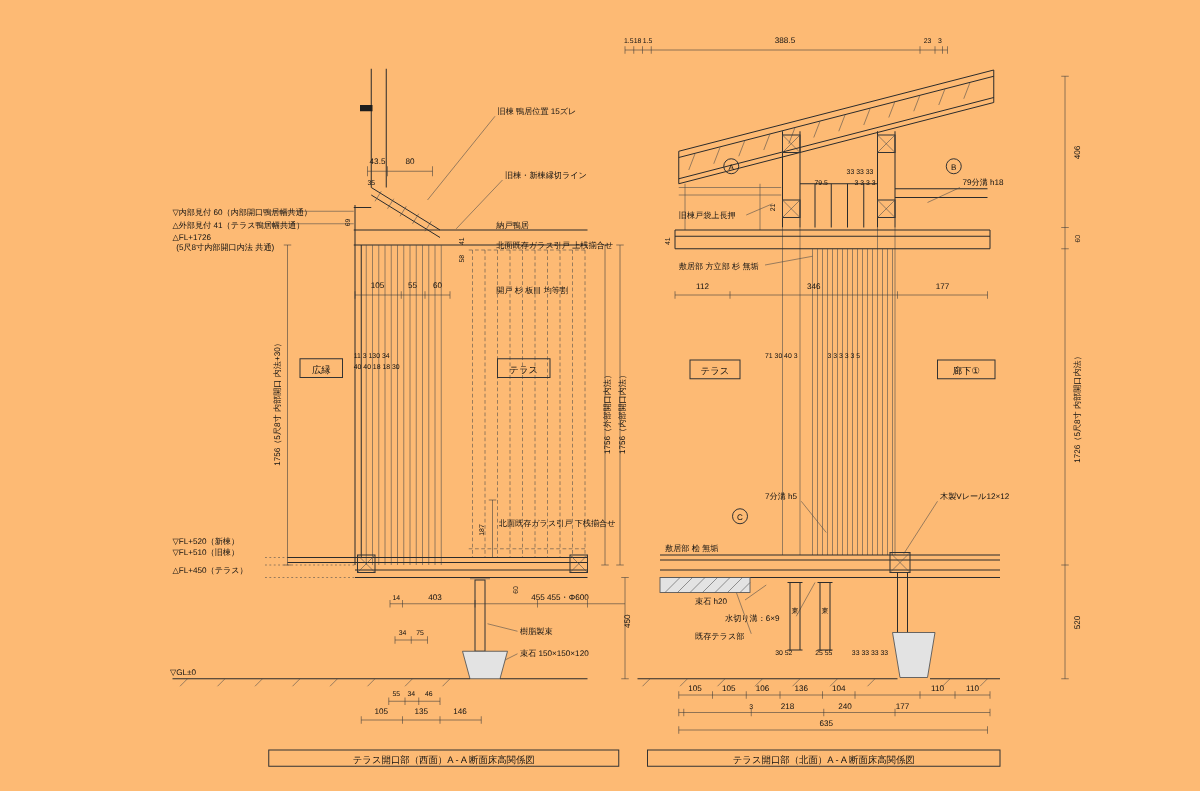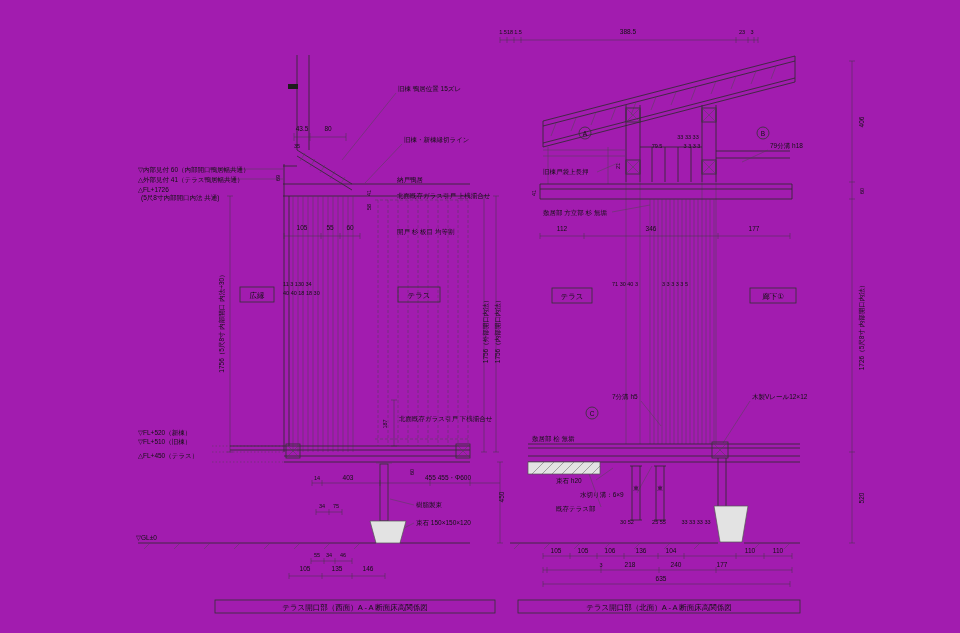--- a/index.html
+++ b/index.html
@@ -1,16 +1,16 @@
 <!DOCTYPE html>
 <html><head>
 <meta charset="utf-8">
 <style>
   html,body{margin:0;padding:0;background:#ffffff;}
-  .canvas{position:relative;width:960px;height:633px;background:#a21caf;overflow:hidden;}
+  .canvas{position:relative;width:960px;height:633px;background:#fdba74;overflow:hidden;}
   svg{position:absolute;left:0;top:0;}
   .ln{stroke:#2b2b2b;stroke-width:0.8;fill:none;}
   .thin{stroke:#4a4a4a;stroke-width:0.45;fill:none;}
   .dash{stroke-dasharray:3 2;}
   .dot{stroke-dasharray:1.5 2;}
   .dim{stroke:#3a3a3a;stroke-width:0.45;fill:none;}
   .box{fill:none;stroke:#333;stroke-width:0.8;}
   .conc{fill:#e3e3e3;stroke:#555;stroke-width:0.7;}
   .fill-dark{fill:#1d1d1d;}
   text{font-family:"Liberation Sans","DejaVu Sans",sans-serif;fill:#111;}

